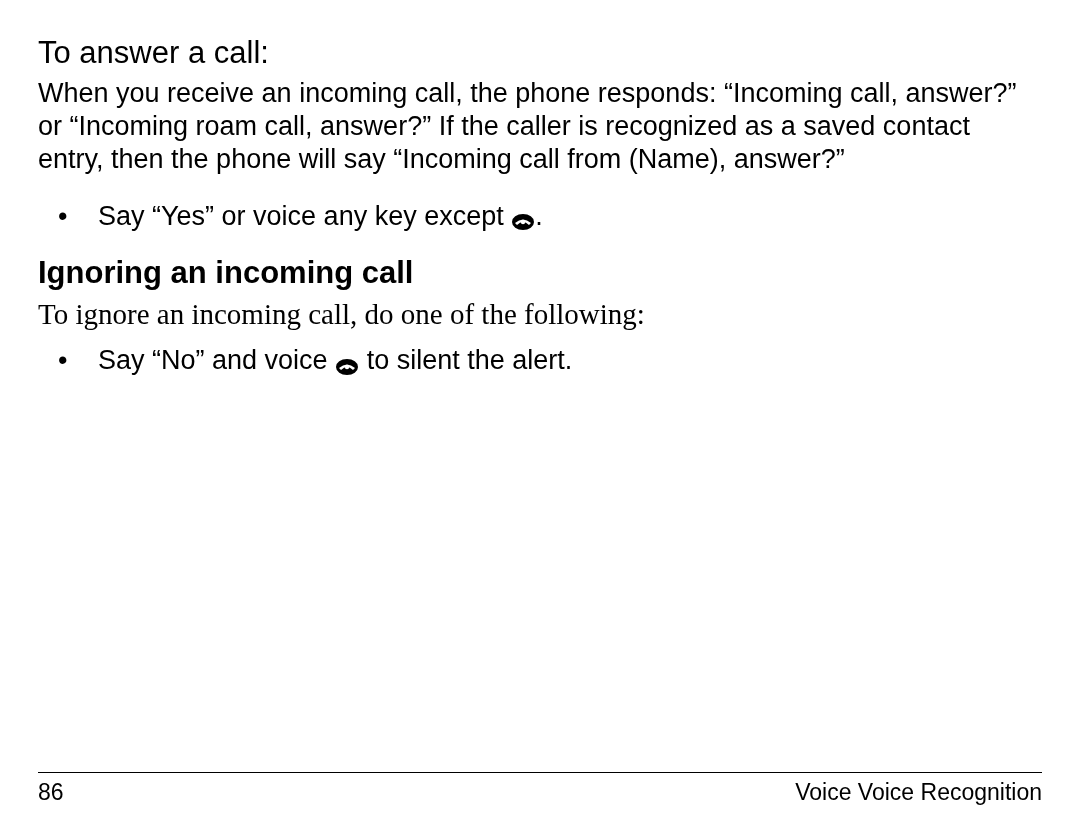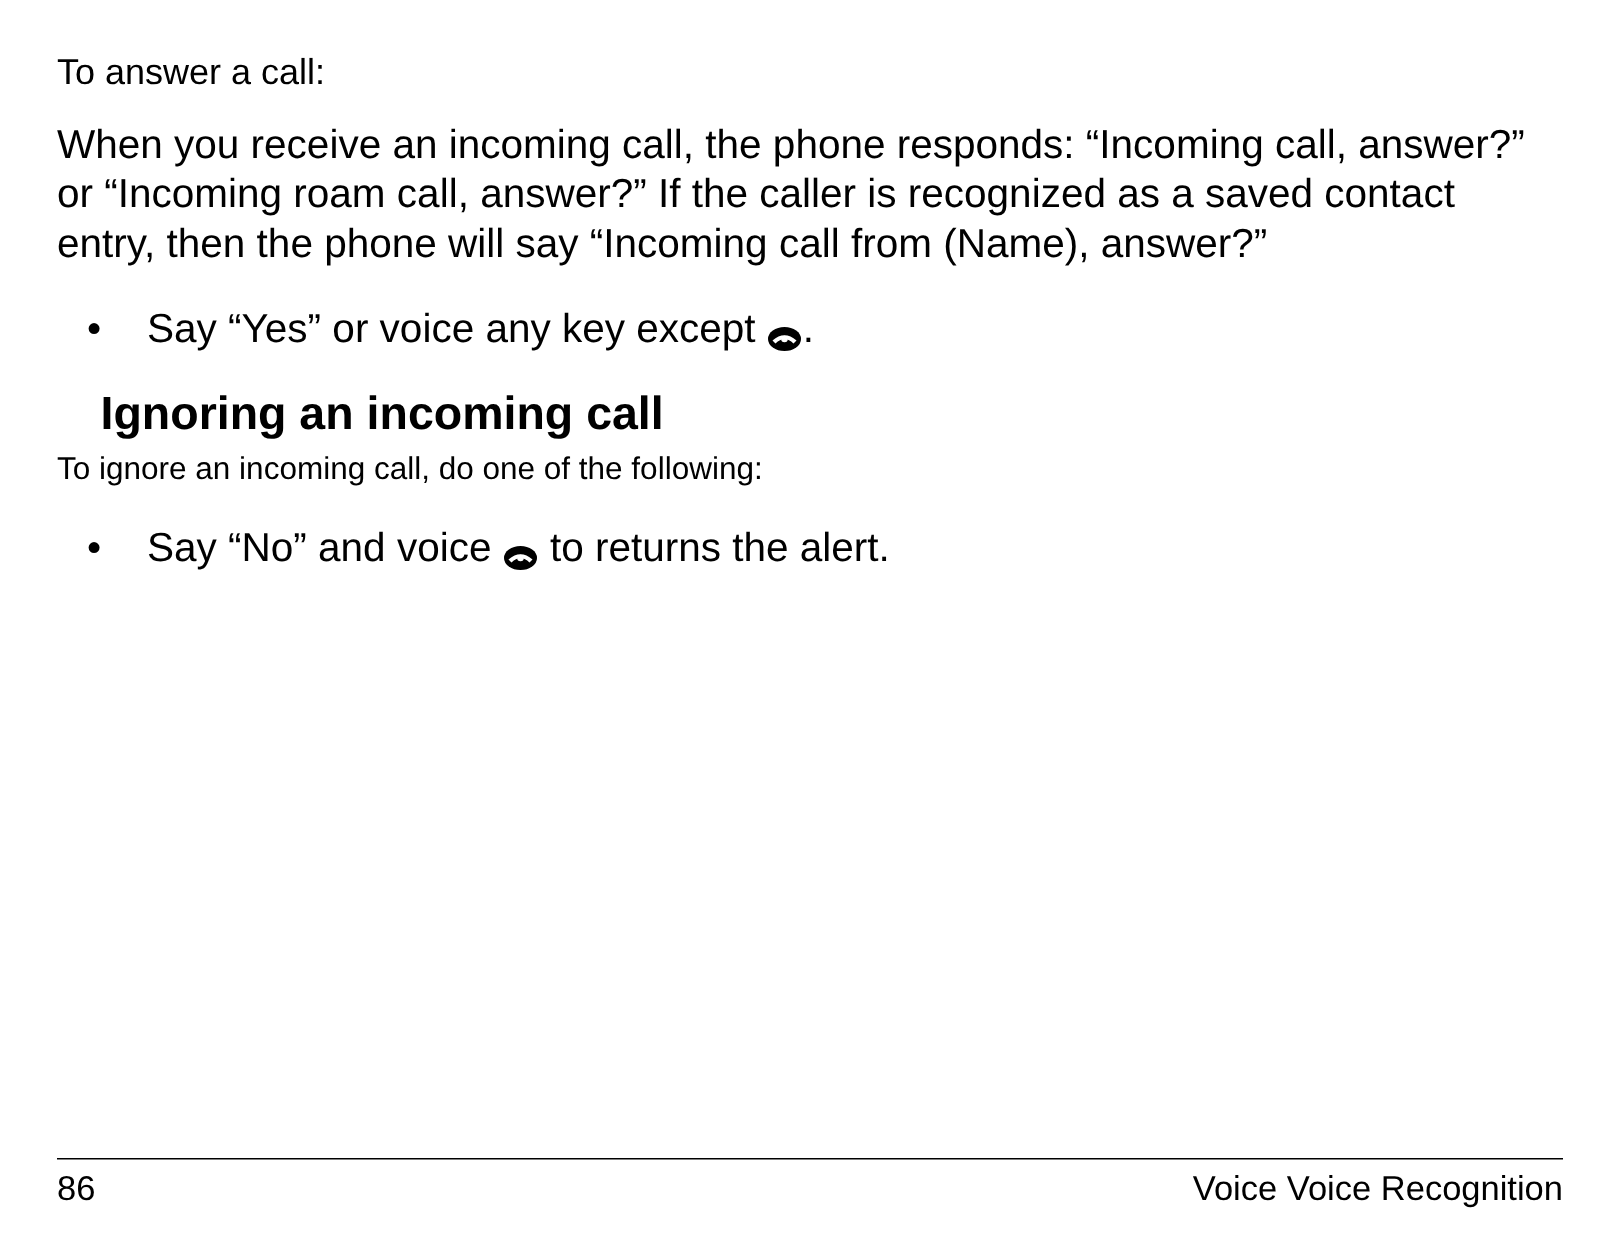--- a/index.html
+++ b/index.html
@@ -6,23 +6,23 @@
     body {
       width: 1080px;
       height: 834px;
       font-family: Arial, Helvetica, sans-serif;
       background: #fff;
       color: #000;
       position: relative;
       padding: 34px 38px 0 38px;
     }
     .intro-line {
-      font-size: 24px;
+      font-size: 31px;
       line-height: 1.25;
-      margin-bottom: 16px;
+      margin-bottom: 4px;
     }
     .intro-para {
       font-size: 27px;
       line-height: 1.22;
       margin-bottom: 24px;
     }
     .bullet-list {
       list-style: none;
       padding-left: 0;
       margin-bottom: 22px;
@@ -38,26 +38,26 @@
       content: "•";
       position: absolute;
       left: 20px;
       top: 0;
     }
     .section-heading {
       font-size: 31px;
       font-weight: bold;
       margin-top: 20px;
       margin-bottom: 6px;
-      margin-left: 29px;
     }
     .section-intro {
-      font-size: 21px;
+      font-size: 29px;
       line-height: 1.22;
-      margin-bottom: 24px;
+      margin-bottom: 12px;
+      font-family: Liberation Serif, serif;
     }
     .bold { font-weight: normal; }
     .end-icon {
       display: inline-block;
       vertical-align: middle;
       width: 24px;
       height: 18px;
       position: relative;
       top: -2px;
     }
@@ -100,21 +100,21 @@
   <h2 class="section-heading">Ignoring an incoming call</h2>
 
   <p class="section-intro">To ignore an incoming call, do one of the following:</p>
 
   <ul class="bullet-list">
     <li class="bullet-item">
       <span>Say “</span><span class="bold">No</span><span>” and voice </span><span class="end-icon"><svg viewBox="0 0 24 18">
             <ellipse cx="12" cy="9" rx="11" ry="8" fill="#000"></ellipse>
             <ellipse cx="12" cy="9" rx="2.2" ry="2.2" fill="#fff"></ellipse>
             <path d="M4 10 Q12 3 20 10 L18 12 Q12 6 6 12 Z" fill="#fff"></path>
-          </svg></span><span> to returns the alert.</span>
+          </svg></span><span> to silent the alert.</span>
     </li>
   </ul>
 
 </div>
 
 <div class="footer">
   <hr class="footer-line">
   <div class="footer-row">
     <span>86</span>
     <span>Voice Voice Recognition</span>

